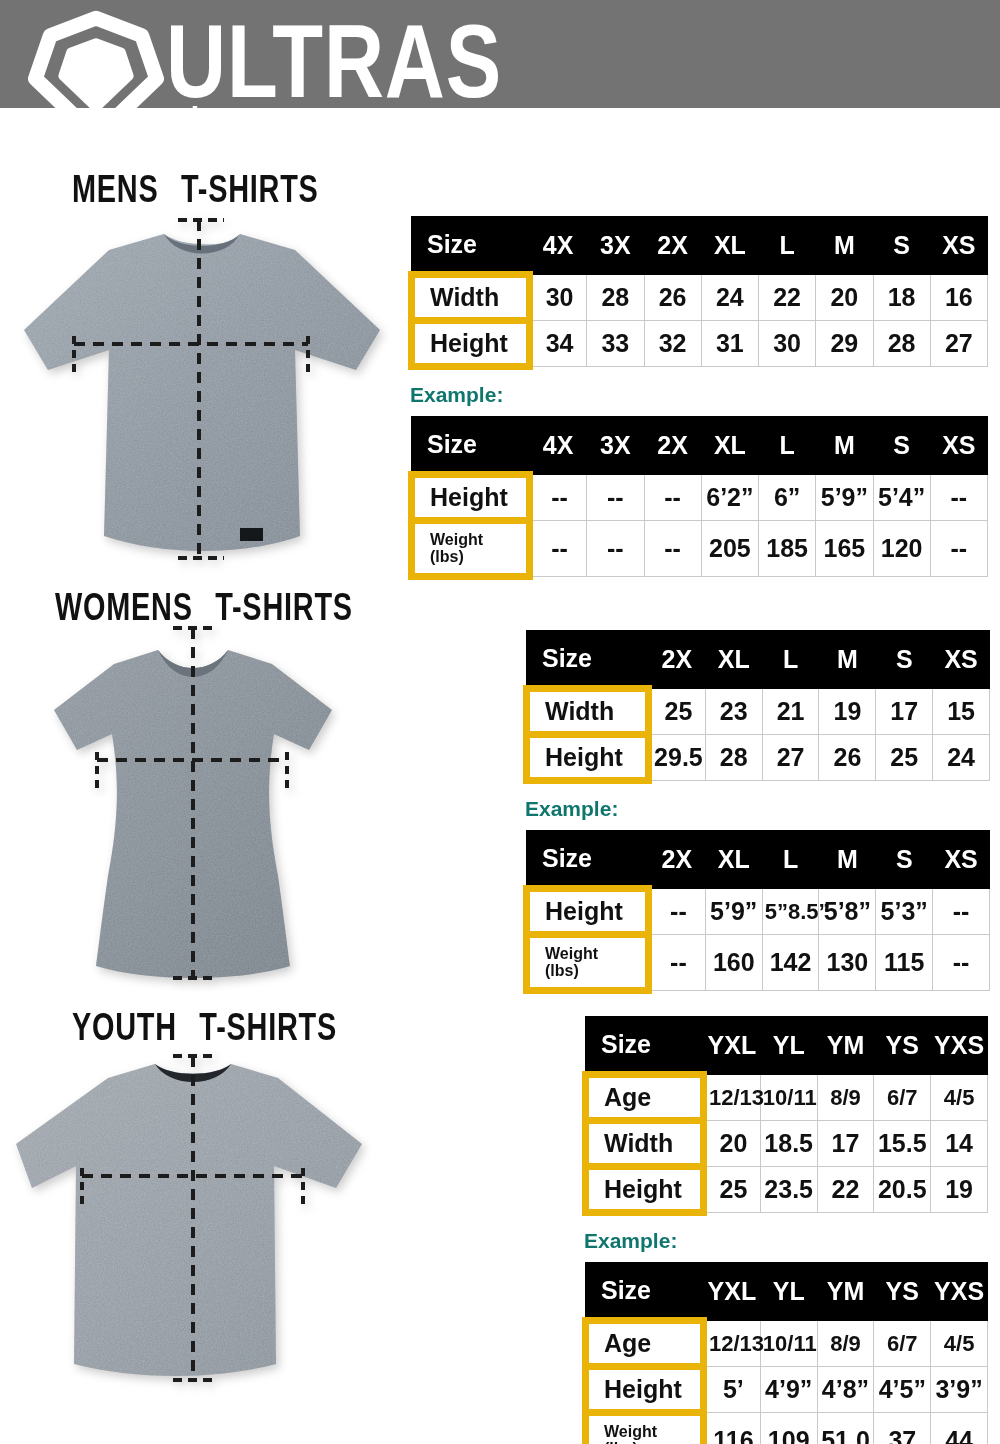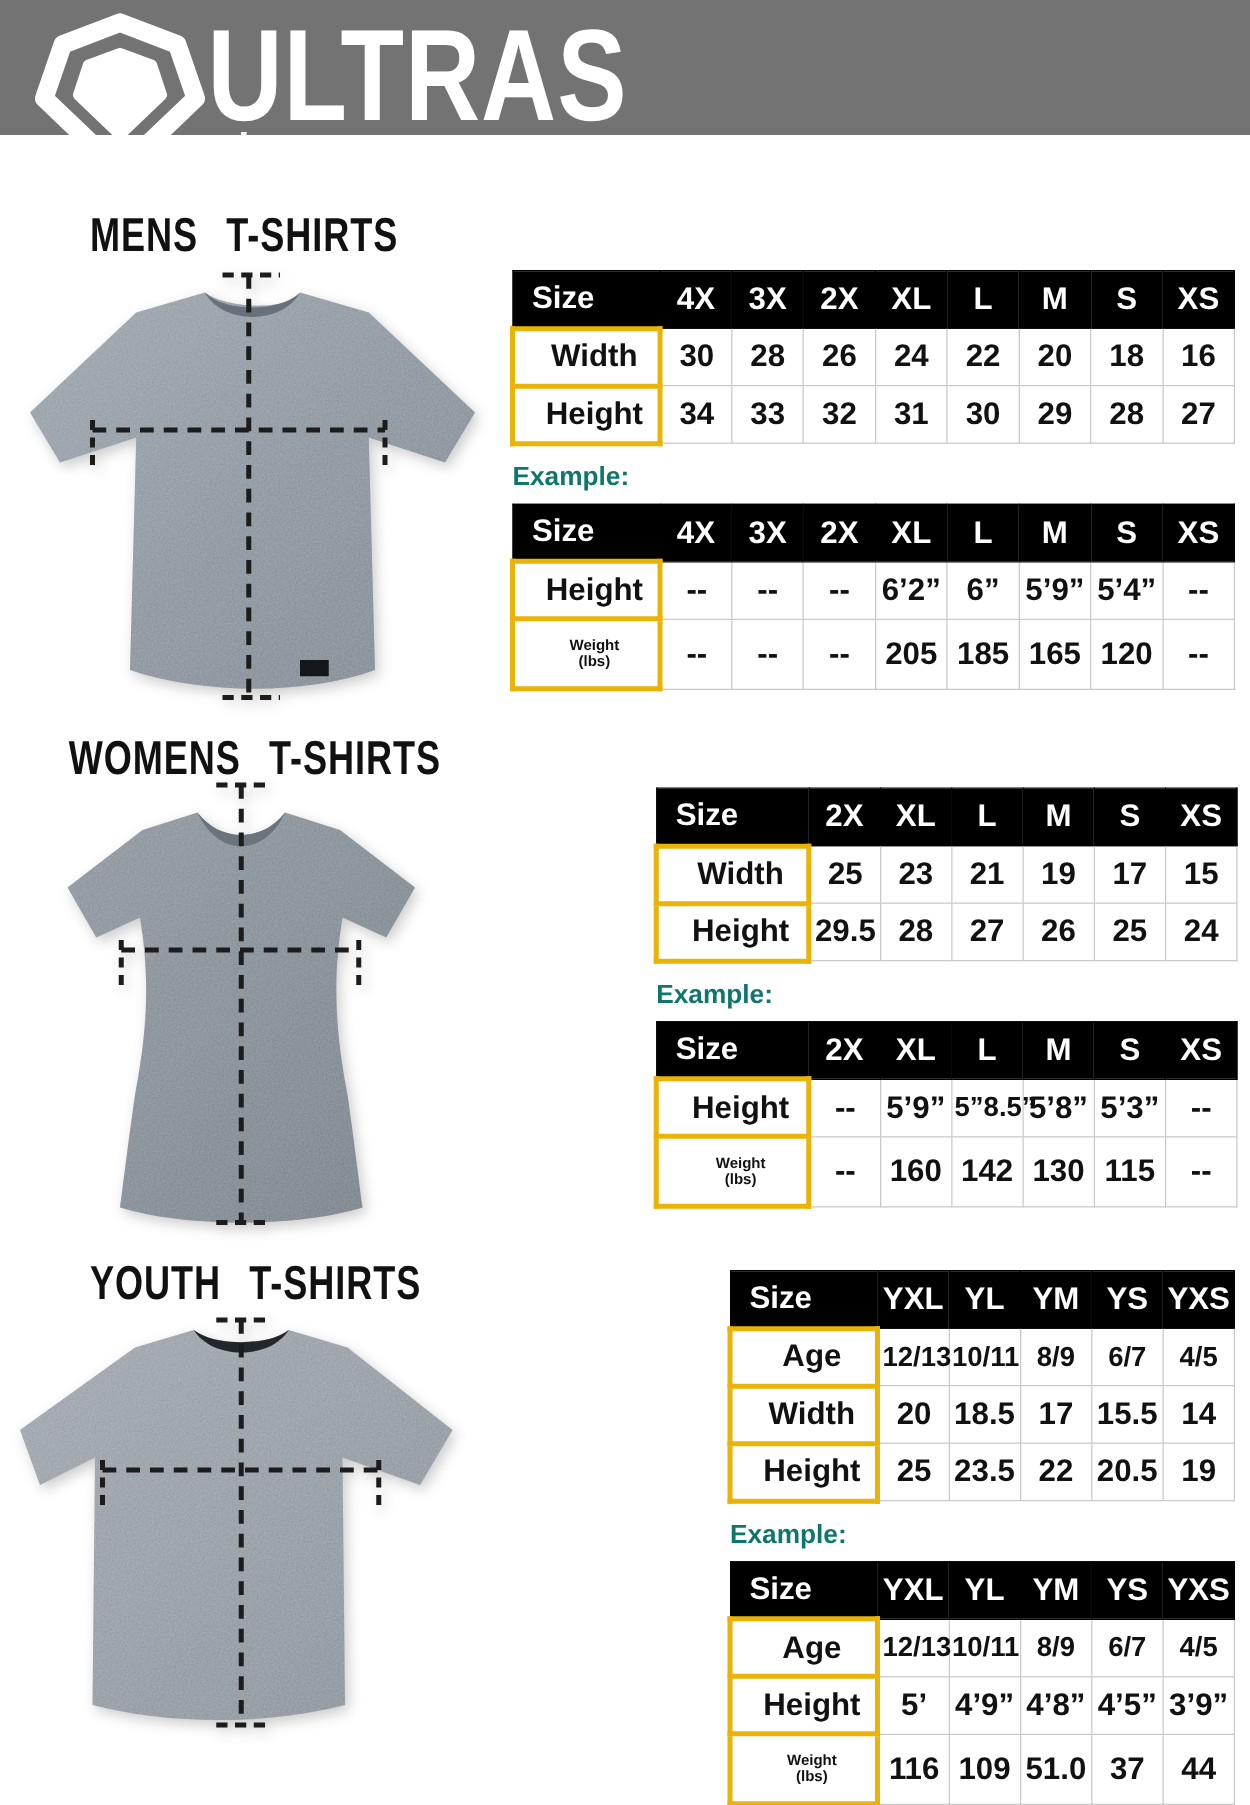--- a/index.html
+++ b/index.html
@@ -31,30 +31,30 @@
 
   
   .tables{position:absolute;}
   .t-mens{left:408px;top:216px;width:580px;}
   .t-womens{left:523px;top:630px;width:467px;}
   .t-youth{left:582px;top:1016px;width:406px;}
 
   table{border-collapse:collapse;width:100%;table-layout:fixed;background:#fff;}
   col.label-col{width:118px;}
   .t-womens col.label-col{width:122px;}
-  thead tr{height:46px;padding-left:32px;}
+  thead tr{height:58px;padding-left:32px;}
   tbody tr{height:46px;}
   tbody tr.tall{height:56px;}
   th,td{vertical-align:middle;font-weight:bold;padding:0 2px;}
   thead th{background:#000;color:#fff;font-size:25px;border:1px solid #000;text-align:center;}
   thead th:first-child{text-align:left;padding-left:15px;}
-  tbody th{font-size:25px;color:#111;border:4px solid #eab308;text-align:center;padding-left:15px;}
+  tbody th{font-size:25px;color:#111;border:7px solid #eab308;text-align:left;padding-left:15px;}
   tbody td{font-size:25px;color:#111;border:1px solid #c9c9c9;text-align:center;}
   td.small{font-size:22px;}
-  th.two-line{font-size:12px;line-height:1.05;white-space:pre-line;margin-left:36px;}
+  th.two-line{font-size:16px;line-height:1.05;white-space:pre-line;margin-left:36px;}
   .example{font-size:21px;font-weight:bold;color:#0f766e;margin:13px 0 9px 2px;}
 </style>
 </head>
 <body>
 
 <div class="page">
 
   <svg width="0" height="0" style="position:absolute" aria-hidden="true">
     <defs>
       <linearGradient id="gradM" x1="0" y1="0" x2="1" y2="1">

